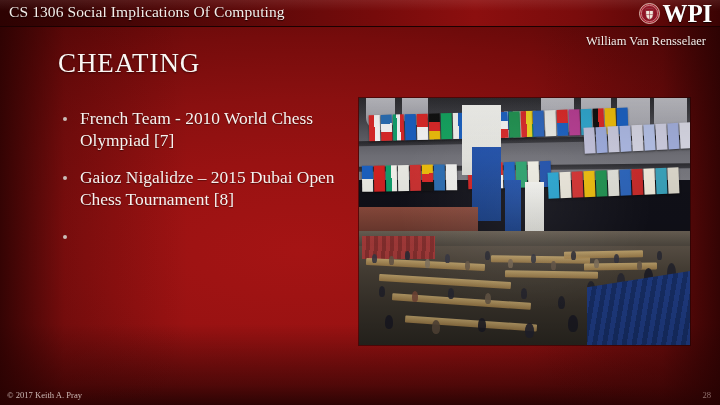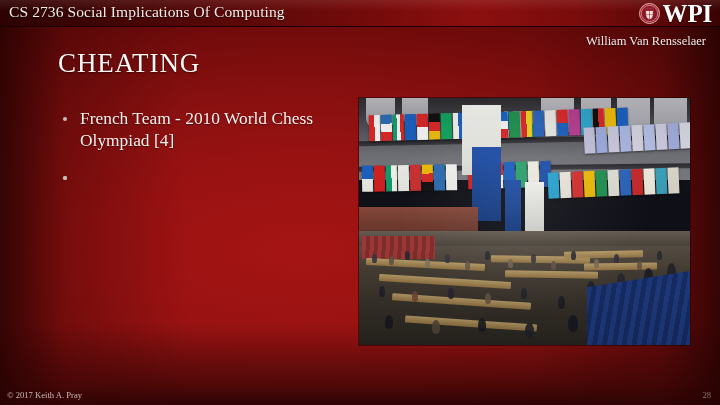--- a/index.html
+++ b/index.html
@@ -247,21 +247,21 @@
 </style>
 </head>
 <body>
 
 <div id="slide">
 
   <div id="bg-base"></div>
   <div id="bg-vignette"></div>
 
   <div id="titlebar">
-    <div id="header-title">CS 2736 Social Implications Of Computing</div>
+    <div id="header-title">CS 1306 Social Implications Of Computing</div>
 
     <div id="wpi-logo">
       <svg id="wpi-seal" viewBox="0 0 40 40">
         <circle cx="20" cy="20" r="19" fill="#a5182b" stroke="#e8d9c9" stroke-width="1.6"></circle>
         <circle cx="20" cy="20" r="15.5" fill="#8e1324" stroke="#e8d9c9" stroke-width="1"></circle>
         <path d="M13 11 h14 v11 q0 7 -7 10 q-7 -3 -7 -10 z" fill="#f0e7dc" stroke="#6d0d1b" stroke-width="0.8"></path>
         <path d="M13 11 h14 v4 h-14 z" fill="#8e1324"></path>
         <path d="M20 15 v17" stroke="#8e1324" stroke-width="1"></path>
         <path d="M13 22 h14" stroke="#8e1324" stroke-width="0.9"></path>
       </svg>
@@ -269,24 +269,25 @@
     </div>
   </div>
 
   <div id="author">William Van Rensselaer</div>
 
   <div id="slide-title">CHEATING</div>
 
   <div id="bullets">
     <div class="bullet">
       <span class="bullet-dot"></span>
-      <span>French Team - 2010 World Chess Olympiad [4]</span>
+      <span>French Team - 2010 World Chess Olympiad [7]</span>
     </div>
     <div class="bullet">
       <span class="bullet-dot"></span>
+      <span>Gaioz Nigalidze – 2015 Dubai Open Chess Tournament [8]</span>
     </div>
     <div class="bullet">
       <span class="bullet-dot"></span>
     </div>
   </div>
 
   <div id="photo-wrap">
     <div id="photo">
 
       <div class="ph" id="ceiling"></div>

